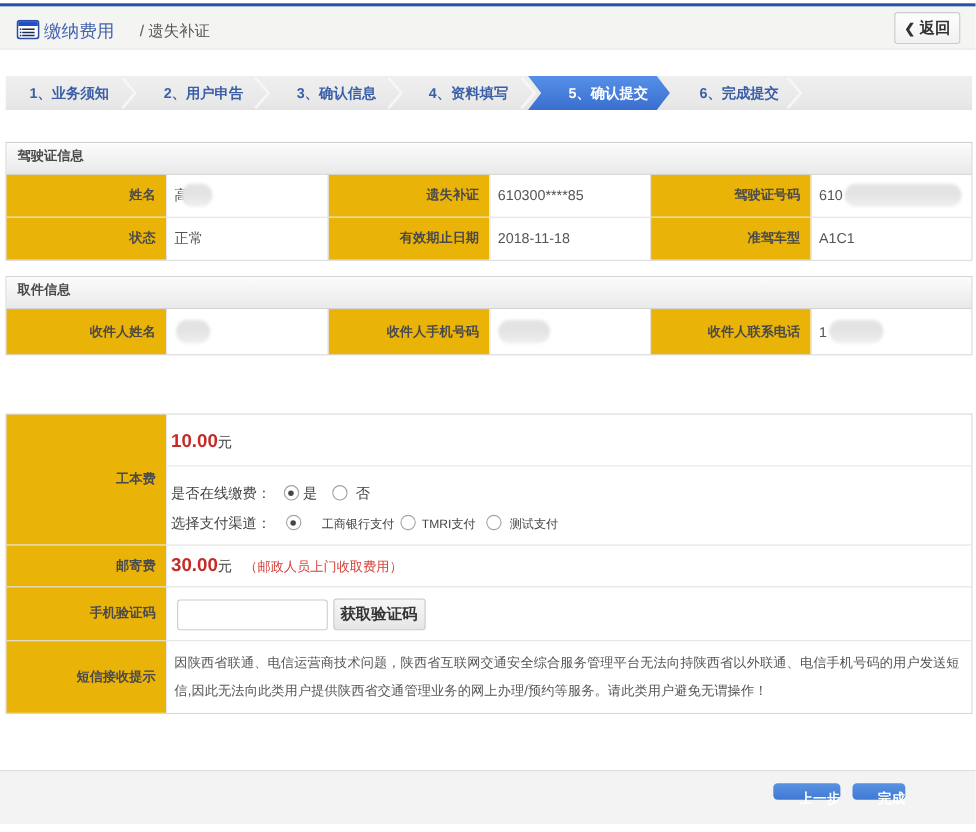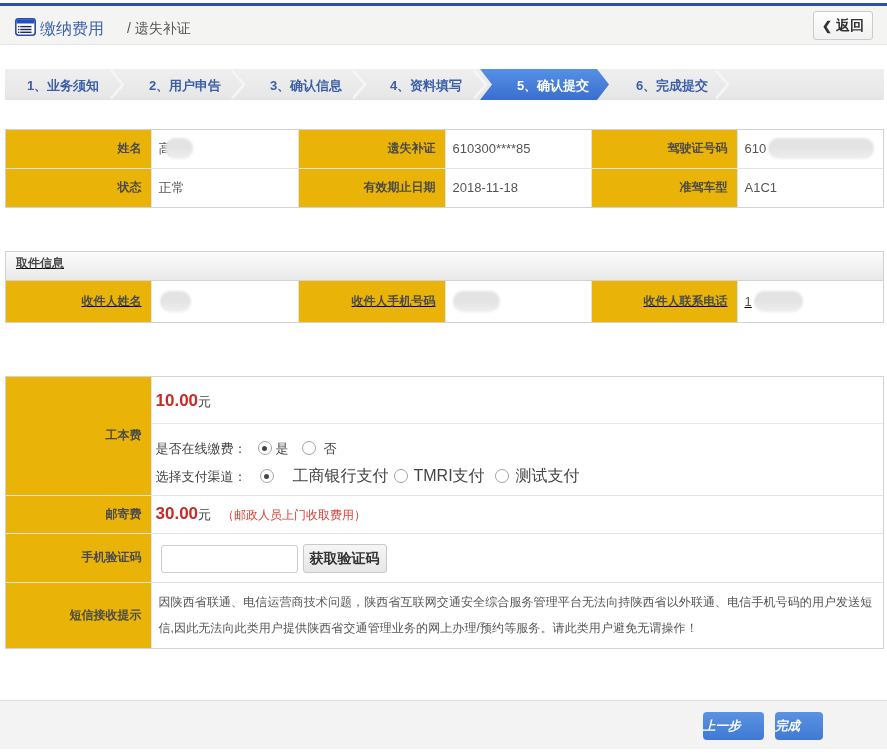--- a/index.html
+++ b/index.html
@@ -16,34 +16,34 @@
 .sec table { border-collapse:collapse; table-layout:fixed; width:877px; font-size:13px; }
 .sec td { border:1px solid #e3e3e3; vertical-align:middle; }
 .sec tr td:first-child { border-left:none; }
 .sec tr td:last-child { border-right:none; }
 .sec tr:last-child td { border-bottom:none; }
 .sec tr:first-child td { border-top:none; }
 td.lb { background:#eab308; text-align:right; padding-right:9px; font-weight:bold; color:#4a4a4a; font-size:12px; }
 td.vl { background:#fff; padding-left:7px; color:#555; }
 .blur { display:inline-block; background:linear-gradient(180deg,#e3e3e3 45%,#efefef); border-radius:10px; filter:blur(1.3px); vertical-align:-6px; height:21px; }
 #s1 { top:129px; }
-#s2 { top:251px;text-decoration:underline; }
+#s2 { top:251px; }
 #s3 { top:376px; }
 .price { font-size:17px; font-weight:bold; color:#c52b27; margin-left:-3px; }
 .price .yuan { font-size:13px; font-weight:normal; color:#444; }
 .rednote { font-size:12px; color:#d8403a; font-weight:normal; margin-left:11px; }
 .radline { font-size:13px; color:#444; line-height:15px; margin-left:-3px; }
-.pay { font-size:16px; }
+.pay { font-size:11px; }
 .rad { display:inline-block; width:12px; height:12px; border:1px solid #a3a3a3; border-radius:50%; background:#fff; vertical-align:-2px; position:relative; }
 .rad.on::after { content:""; position:absolute; left:3.5px; top:3.5px; width:5px; height:5px; border-radius:50%; background:#454545; }
 .vcode-input { display:inline-block; width:135px; height:26px; border:1px solid #cccccc; border-radius:3px; background:#fff; vertical-align:middle; position:relative; top:1px; }
 .vcode-btn { display:inline-block; width:82px; height:27px; border:1px solid #c9c9c9; border-radius:3px; background:linear-gradient(#f6f6f6,#e6e6e6); text-align:center; line-height:27px; font-size:14px; font-weight:bold; color:#333; vertical-align:middle; margin-left:5px; position:relative; top:1px; }
 .smsnote { font-size:12px; color:#d8403a; line-height:26px; letter-spacing:0.1px; white-space:nowrap; }
 .footer { position:absolute; top:700px; left:0; width:887px; height:48px; background:#f3f3f3; border-top:1px solid #dedede; }
-.fbtn { position:absolute; top:11px; height:28px; border:none; border-radius:4px; color:#fff; font-size:12.5px; font-weight:bold; text-align:left; line-height:28px; font-family:"Liberation Sans",sans-serif;font-style:italic; }
+.fbtn { position:absolute; top:11px; height:15px; border:none; border-radius:4px; color:#fff; font-size:12.5px; font-weight:bold; text-align:right; line-height:28px; font-family:"Liberation Sans",sans-serif; }
 .btn-prev { right:123px; width:61px; background:linear-gradient(#5b92e2,#3f79d3); }
 .btn-done { right:64px; width:48px; background:linear-gradient(#5b92e2,#3f79d3); }
 </style>
 </head>
 <body>
 <div class="topline"></div>
 <div class="pagehead">
   <svg class="ph-icon" width="21" height="18" viewBox="0 0 21 18">
     <rect x="0.8" y="0.8" width="19.4" height="16.4" rx="2.6" fill="#fff" stroke="#2c4da5" stroke-width="1.6"></rect>
     <path d="M1.6 5.6 v-2.3 a2 2 0 0 1 2-2 h13.8 a2 2 0 0 1 2 2 v2.3 z" fill="#2050c8"></path>
@@ -87,20 +87,21 @@
     <text x="58" y="20.5">1、业务须知</text>
     <text x="180" y="20.5">2、用户申告</text>
     <text x="301" y="20.5">3、确认信息</text>
     <text x="421" y="20.5">4、资料填写</text>
     <text x="548" y="20.5" fill="#fff">5、确认提交</text>
     <text x="667" y="20.5">6、完成提交</text>
   </g>
 </svg>
 
 <div class="sec" id="s1">
+  <div class="hd">驾驶证信息</div>
   <table>
     <colgroup>
         <col width="145">
         <col width="147">
         <col width="147">
         <col width="146">
         <col width="146">
         <col>
       </colgroup>
     <tbody>

